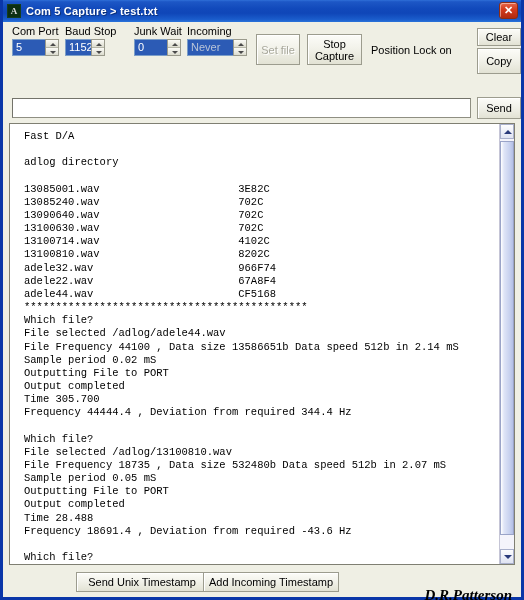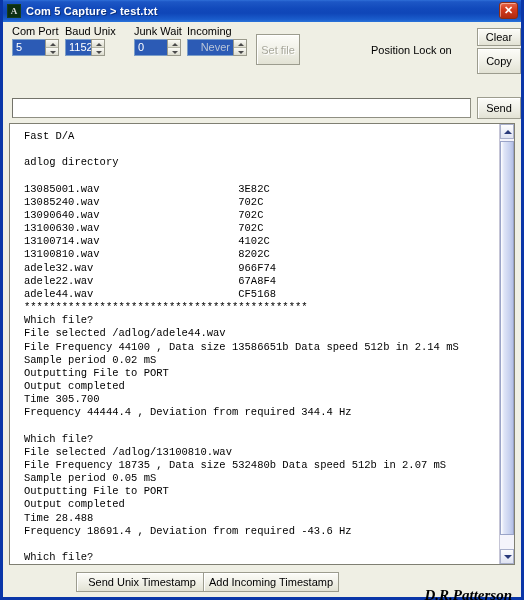--- a/index.html
+++ b/index.html
@@ -312,21 +312,21 @@
       <div class="spinner">
         <div class="spin-field" style="width:33px;">5</div>
         <div class="spin-btns">
           <div class="up"></div>
           <div class="down"></div>
         </div>
       </div>
     </div>
 
     <div class="field-group" style="left:62px;">
-      <span class="field-label">Baud Unix</span>
+      <span class="field-label">Baud Stop</span>
       <div class="spinner">
         <div class="spin-field" style="width:26px;">115200</div>
         <div class="spin-btns">
           <div class="up"></div>
           <div class="down"></div>
         </div>
       </div>
     </div>
 
     <div class="field-group" style="left:131px;">
@@ -336,29 +336,31 @@
         <div class="spin-btns">
           <div class="up"></div>
           <div class="down"></div>
         </div>
       </div>
     </div>
 
     <div class="field-group" style="left:184px;">
       <span class="field-label">Incoming</span>
       <div class="spinner">
-        <div class="spin-field dim" style="width:46px;text-align:right;">Never</div>
+        <div class="spin-field dim" style="width:46px;">Never</div>
         <div class="spin-btns">
           <div class="up"></div>
           <div class="down"></div>
         </div>
       </div>
     </div>
 
     <div class="btn disabled" id="btn-setfile">Set file</div>
+    <div class="btn" id="btn-stopcap" style="white-space:pre-line;"><span style="white-space:pre-line;">Stop
+Capture</span></div>
     <div id="position-lock">Position Lock on</div>
     <div class="btn" id="btn-clear">Clear</div>
     <div class="btn" id="btn-copy">Copy</div>
   </div>
 
   <div id="sendrow">
     <input id="send-input" type="text" placeholder="" style="">
     <div class="btn" id="btn-send">Send</div>
   </div>
 

